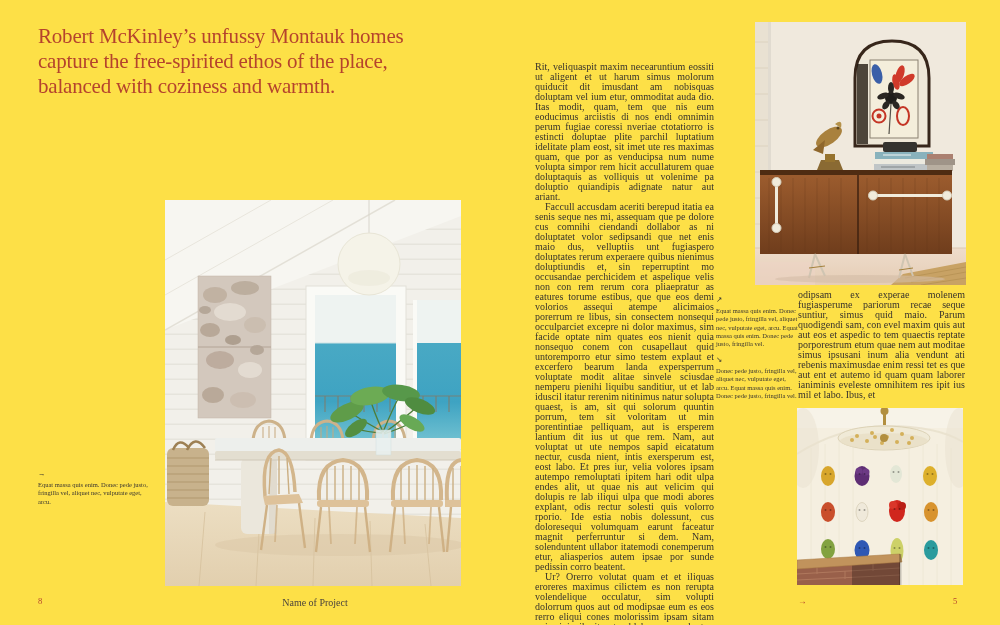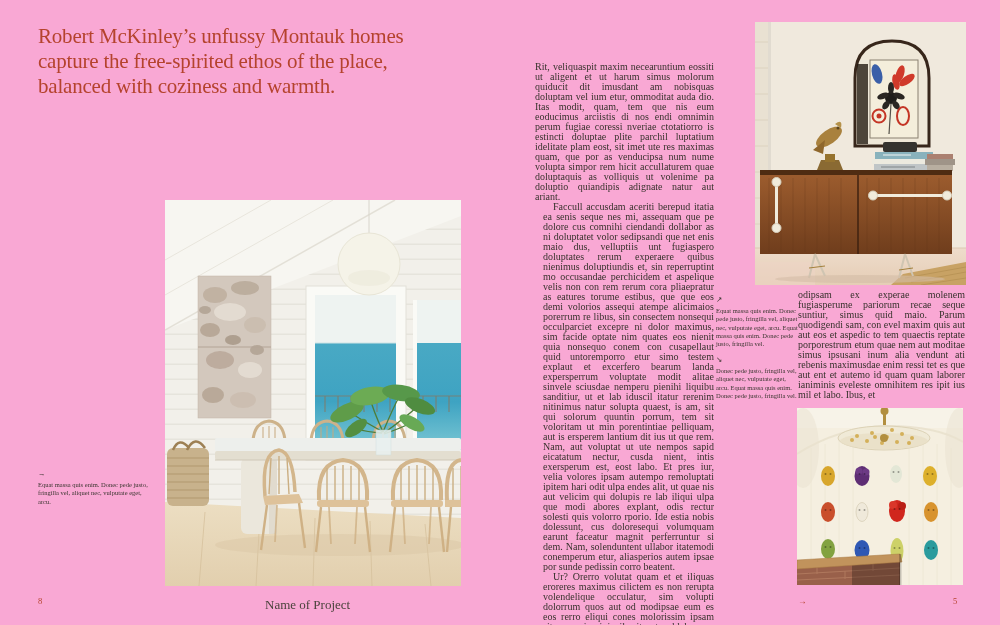--- a/index.html
+++ b/index.html
@@ -1,34 +1,34 @@
 <!DOCTYPE html>
 <html style="--accent: #b5432d; --paper: #ffffff; --body_text: #37322c; --sea_blue: #3ea3c2; --credenza_wood: #8a4c24;"><head>
 <meta charset="utf-8">
 <style>
   html,body{margin:0;padding:0;background:#e8e8e8;}
-  .spread{position:relative;width:1000px;height:625px;background:#f9a8d4;overflow:hidden;
+  .spread{position:relative;width:1000px;height:625px;background:#fde047;overflow:hidden;
           font-family:"Liberation Serif", serif;color:#332e29;}
   .abs{position:absolute;}
 
   .headline{left:38px;top:24px;width:380px;font-size:21px;line-height:25px;
             color:var(--accent,#b5432d);letter-spacing:-0.2px;}
 
   .photo{position:absolute;overflow:hidden;}
   .photo svg{display:block;}
 
   .body-col{font-size:10px;line-height:10px;text-align:justify;color:#37322c;}
   .body-col p{margin:0;}
-  .body-col p.ind{text-indent:10px;margin-left:8px;}
+  .body-col p.ind{text-indent:10px;}
 
   .caption{font-size:6.5px;line-height:8.3px;color:#3b3630;}
   .cap-arrow{display:block;font-size:7.5px;line-height:8px;margin-bottom:3px;color:#3b3630;}
 
   .folio{font-size:8.5px;color:var(--accent,#b5432d);}
-  .project{font-size:13px;color:#4a433c;text-align:left;}
+  .project{font-size:10px;color:#4a433c;text-align:center;}
 
   .cap-left{left:38px;top:470px;width:114px;}
   .cap-a{left:716px;top:296px;width:82px;}
   .cap-b{left:716px;top:356px;width:82px;}
   .col1{left:535px;top:62px;width:179px;}
   .col3{left:798px;top:290px;width:167px;}
 </style>
 </head>
 <body>
 

